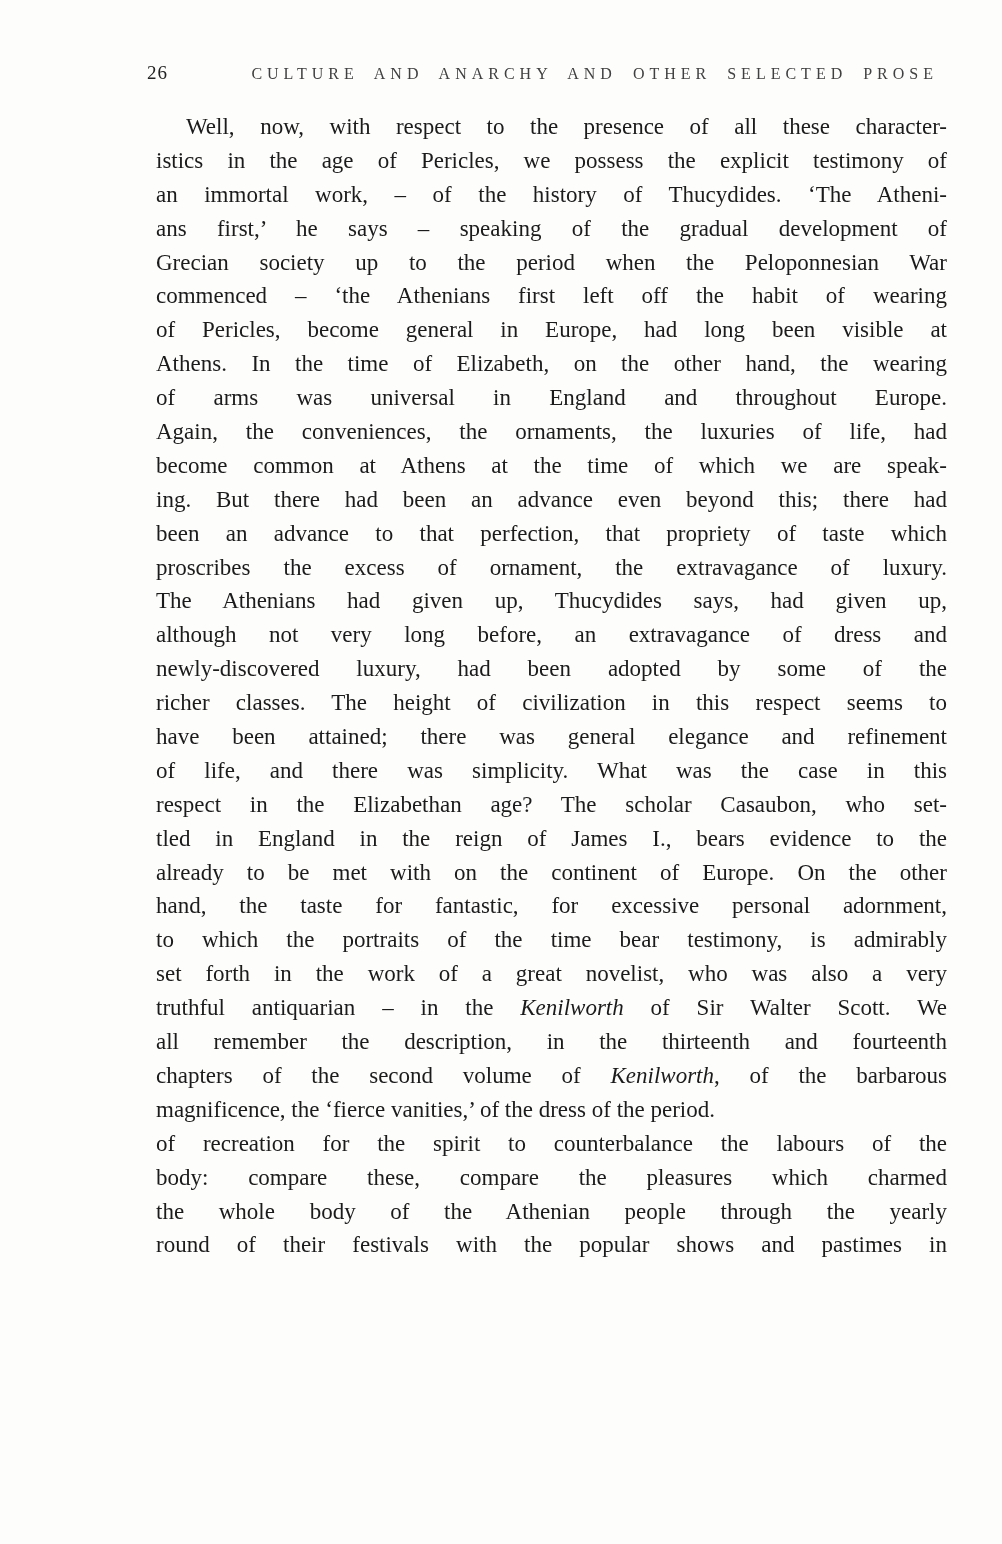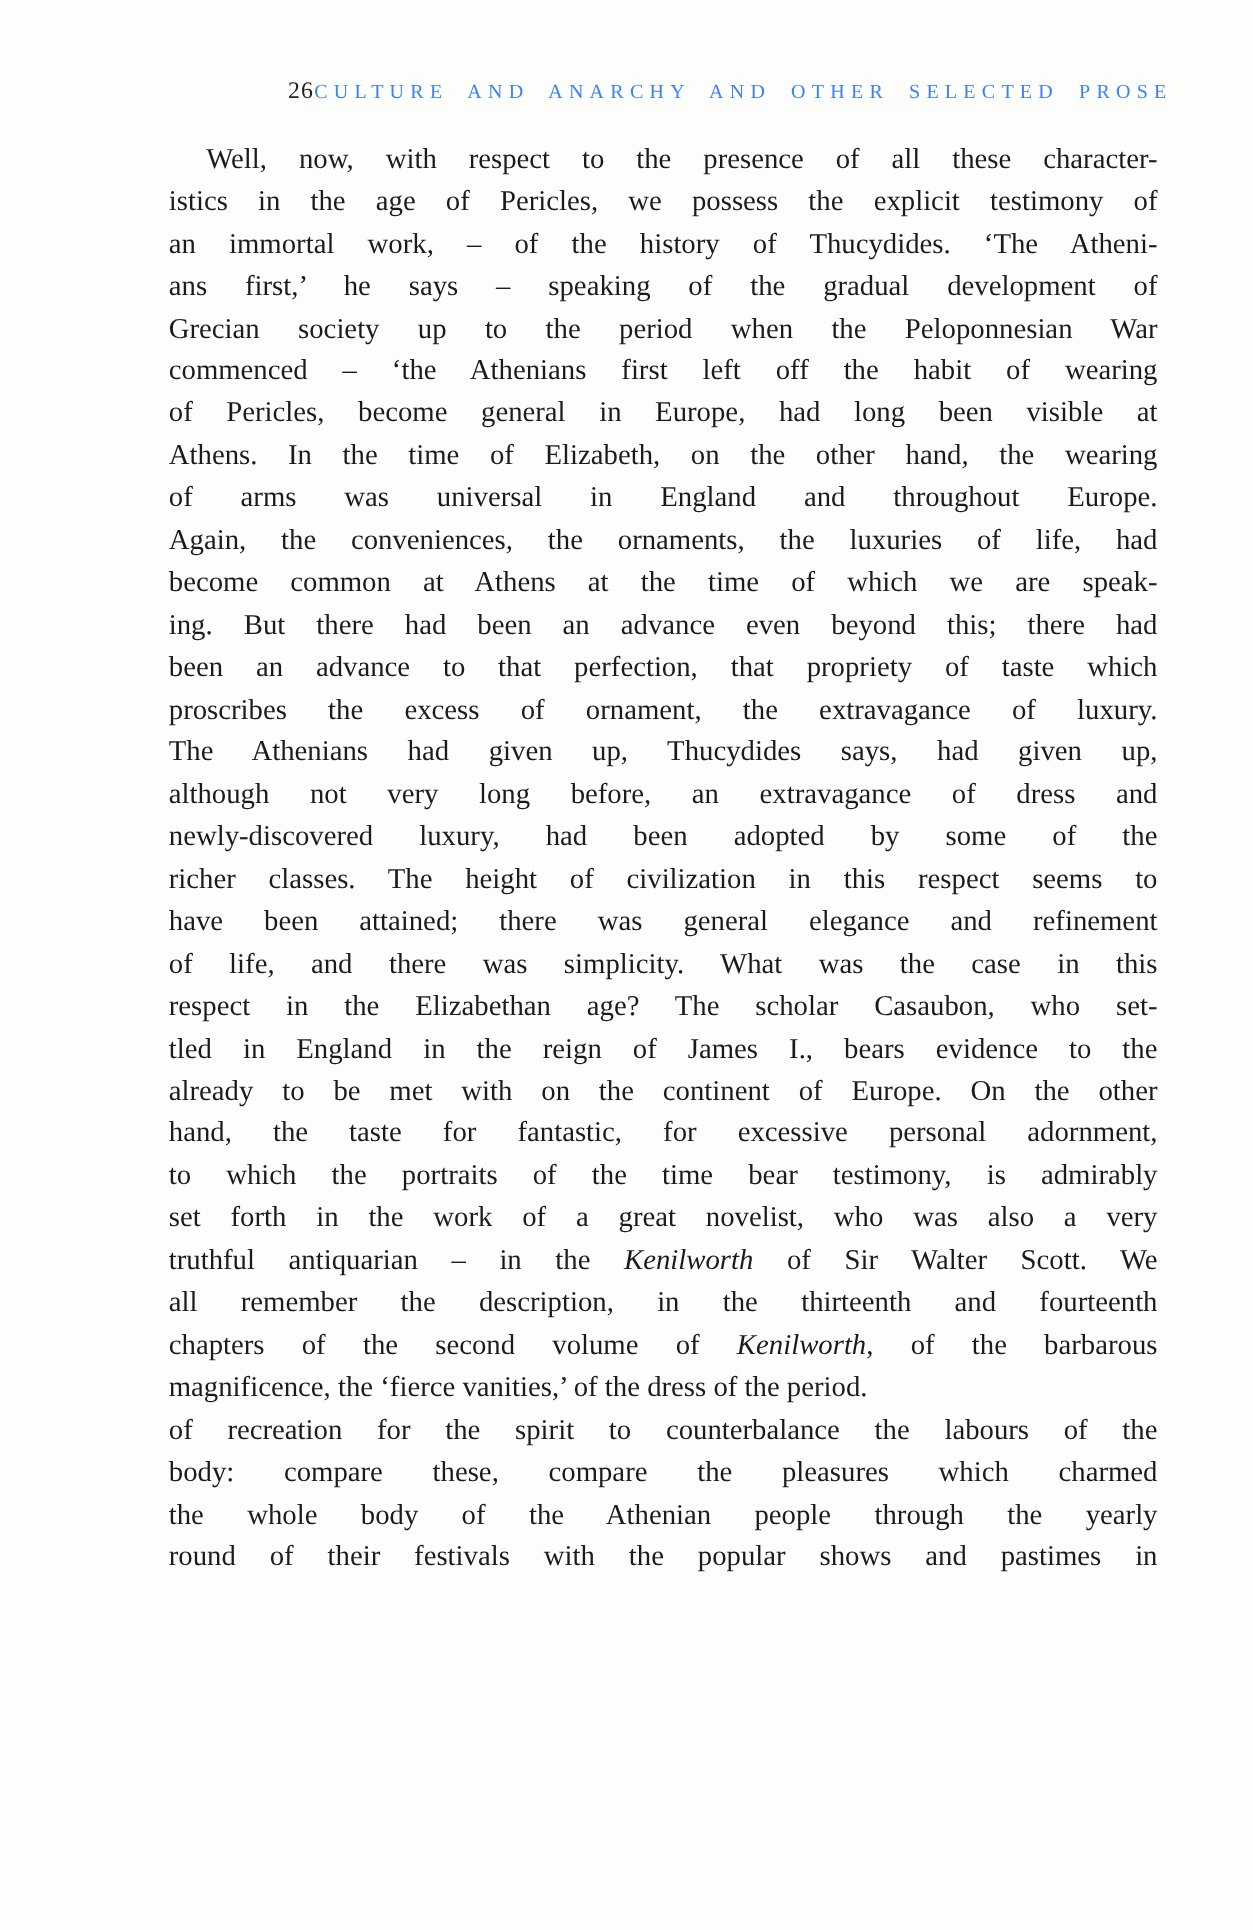--- a/index.html
+++ b/index.html
@@ -15,38 +15,38 @@
     color: #1b1b1b;
     font-family: "Liberation Serif", "DejaVu Serif", serif;
     overflow: hidden;
   }
   .running-header {
     position: absolute;
     top: 62px;
     left: 147px;
     right: 64px;
     display: flex;
-    justify-content: flex-end;
+    justify-content: space-between;
     align-items: baseline;
   }
   .page-num {
     font-size: 19px;
     letter-spacing: 1px;
     color: #222;
   }
   .running-title {
     font-size: 16px;
     letter-spacing: 5px;
     word-spacing: 7px;
-    color: #3b82f6;
+    color: #404040;
   }
   .text-block {
     position: absolute;
     top: 110px;
-    left: 135px;
+    left: 156px;
     width: 791px;
   }
   .line {
     font-size: 23px;
     line-height: 33.9px;
     height: 33.9px;
     text-align: justify;
     text-align-last: justify;
     white-space: nowrap; 
     overflow: visible;

